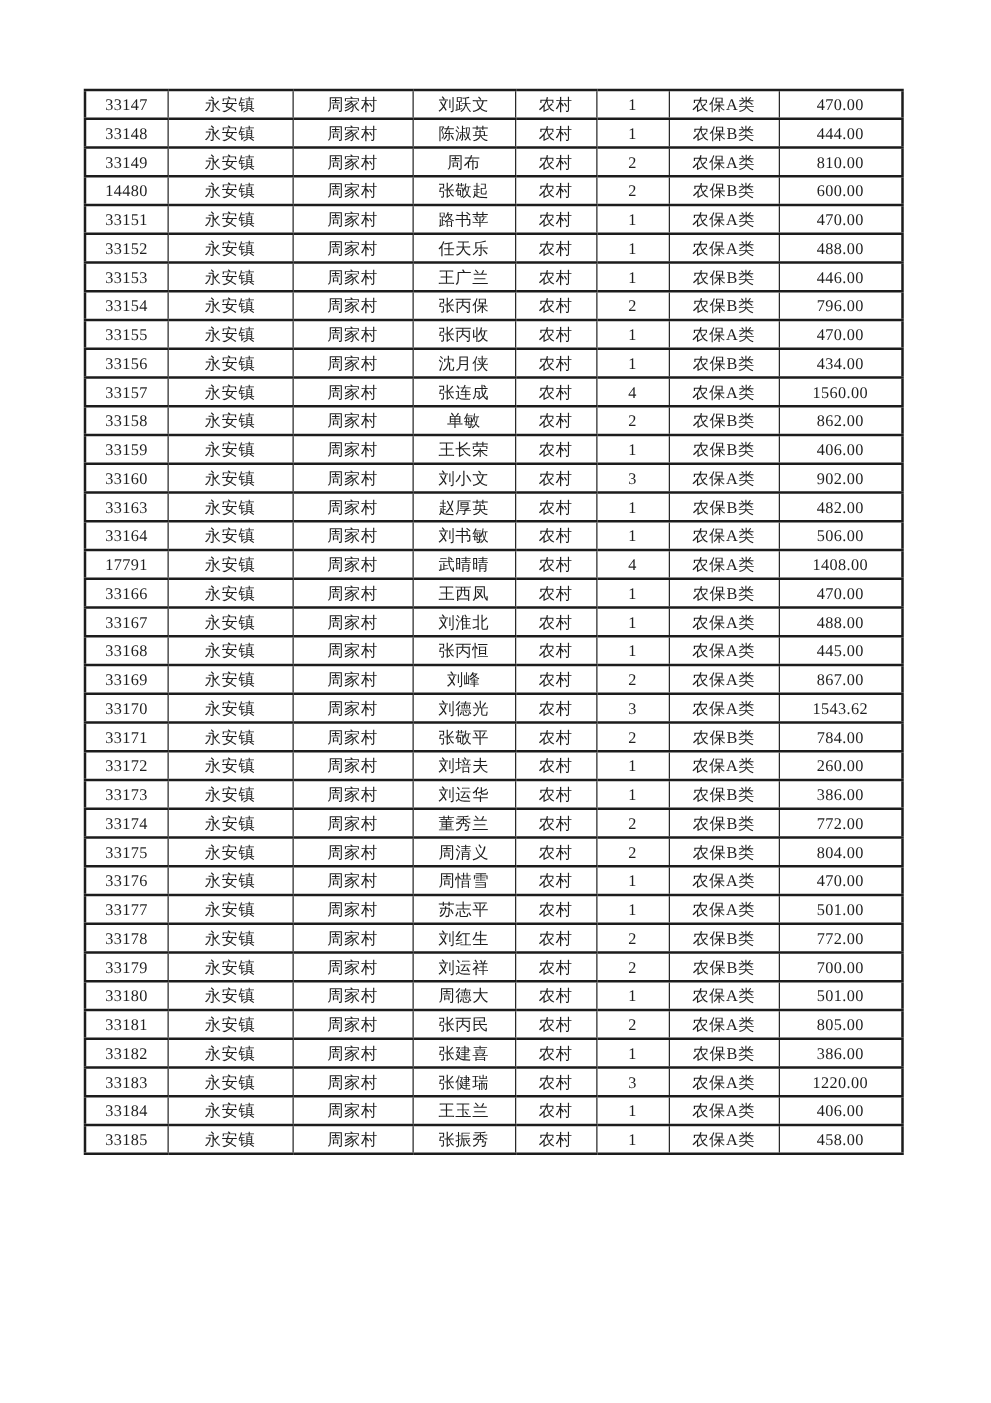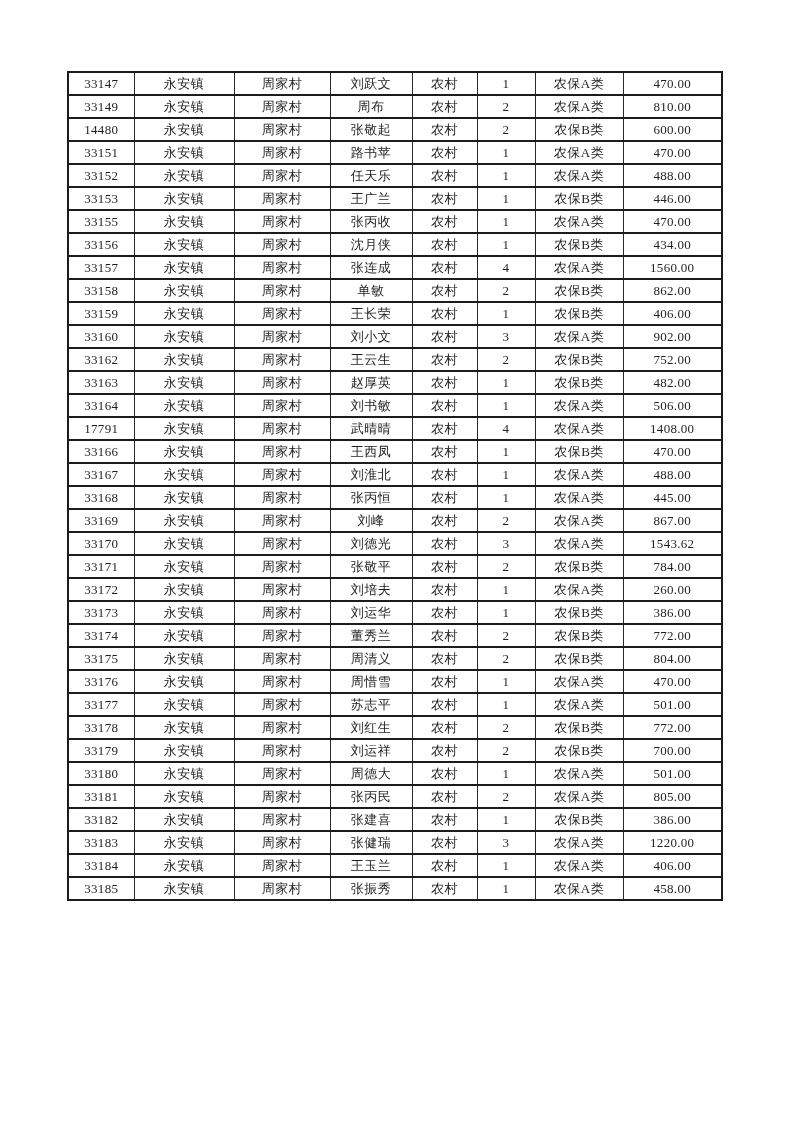--- a/index.html
+++ b/index.html
@@ -65,20 +65,30 @@
           <td class="num">33147</td>
           <td>永安镇</td>
           <td>周家村</td>
           <td>刘跃文</td>
           <td>农村</td>
           <td class="num">1</td>
           <td>农保A类</td>
           <td class="num">470.00</td>
         </tr>
         <tr>
+          <td class="num">33148</td>
+          <td>永安镇</td>
+          <td>周家村</td>
+          <td>陈淑英</td>
+          <td>农村</td>
+          <td class="num">1</td>
+          <td>农保B类</td>
+          <td class="num">444.00</td>
+        </tr>
+        <tr>
           <td class="num">33149</td>
           <td>永安镇</td>
           <td>周家村</td>
           <td>周布</td>
           <td>农村</td>
           <td class="num">2</td>
           <td>农保A类</td>
           <td class="num">810.00</td>
         </tr>
         <tr>
@@ -115,20 +125,30 @@
           <td class="num">33153</td>
           <td>永安镇</td>
           <td>周家村</td>
           <td>王广兰</td>
           <td>农村</td>
           <td class="num">1</td>
           <td>农保B类</td>
           <td class="num">446.00</td>
         </tr>
         <tr>
+          <td class="num">33154</td>
+          <td>永安镇</td>
+          <td>周家村</td>
+          <td>张丙保</td>
+          <td>农村</td>
+          <td class="num">2</td>
+          <td>农保B类</td>
+          <td class="num">796.00</td>
+        </tr>
+        <tr>
           <td class="num">33155</td>
           <td>永安镇</td>
           <td>周家村</td>
           <td>张丙收</td>
           <td>农村</td>
           <td class="num">1</td>
           <td>农保A类</td>
           <td class="num">470.00</td>
         </tr>
         <tr>
@@ -173,30 +193,20 @@
         </tr>
         <tr>
           <td class="num">33160</td>
           <td>永安镇</td>
           <td>周家村</td>
           <td>刘小文</td>
           <td>农村</td>
           <td class="num">3</td>
           <td>农保A类</td>
           <td class="num">902.00</td>
-        </tr>
-        <tr>
-          <td class="num">33162</td>
-          <td>永安镇</td>
-          <td>周家村</td>
-          <td>王云生</td>
-          <td>农村</td>
-          <td class="num">2</td>
-          <td>农保B类</td>
-          <td class="num">752.00</td>
         </tr>
         <tr>
           <td class="num">33163</td>
           <td>永安镇</td>
           <td>周家村</td>
           <td>赵厚英</td>
           <td>农村</td>
           <td class="num">1</td>
           <td>农保B类</td>
           <td class="num">482.00</td>

